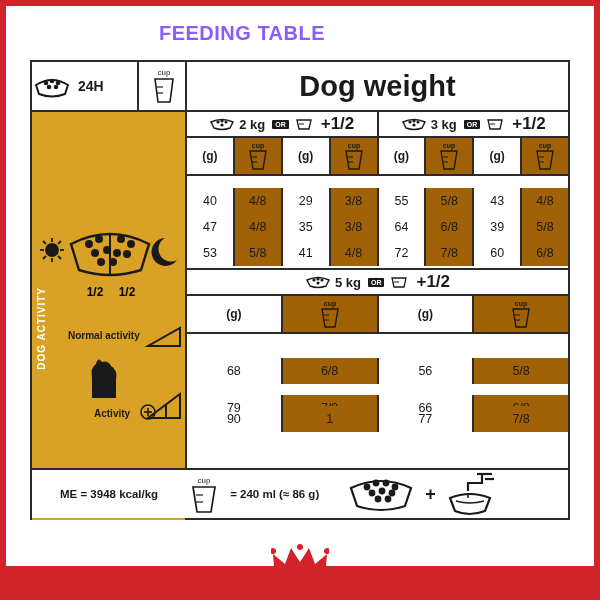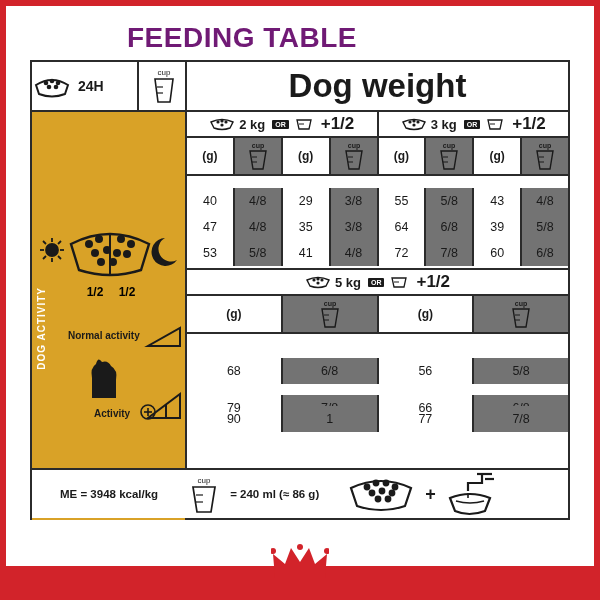--- a/index.html
+++ b/index.html
@@ -13,21 +13,21 @@
   }
   
   .frame{
     position:absolute;inset:0;
     border:6px solid #d2232a;
     box-sizing:border-box;
   }
   .title{
     position:absolute;top:22px;left:0;width:484px;
     text-align:center;
-    font-size:28px;font-weight:bold;color:#701a75;
+    font-size:20px;font-weight:bold;color:#8b5cf6;
     letter-spacing:.5px;
   }
   
   .table{
     position:absolute;left:30px;top:60px;
     width:540px;height:460px;
     border:2px solid #2b2b2b;
     box-sizing:border-box;
     background:#fff;
   }
@@ -39,21 +39,21 @@
     border-right:2px solid #2b2b2b;
   }
   
   .hdr{
     position:absolute;left:155px;top:0;right:0;height:50px;
     border-bottom:2px solid #2b2b2b;
     box-sizing:border-box;
     display:flex;align-items:center;justify-content:center;
     background:#fff;
   }
-  .hdr-text{font-size:33px;font-weight:bold;}
+  .hdr-text{font-size:29px;font-weight:bold;}
   
   .tl{
     position:absolute;left:0;top:0;width:155px;height:50px;
     background:#fff;border-right:2px solid #2b2b2b;border-bottom:2px solid #2b2b2b;
     box-sizing:border-box;
     display:flex;align-items:center;
   }
   .tl .h24{font-size:14px;font-weight:bold;margin-left:6px;}
   .cupdiv{
     position:absolute;left:105px;top:0;width:50px;height:50px;
@@ -90,21 +90,21 @@
   .units{
     position:absolute;left:155px;right:0;height:38px;
     display:flex;border-bottom:2px solid #2b2b2b;box-sizing:border-box;
   }
   .unitcell{
     flex:1;display:flex;align-items:center;justify-content:center;
     font-size:12px;font-weight:bold;
     position:relative;
   }
   .unitcell + .unitcell{border-left:2px solid #2b2b2b;}
-  .shade{background:#737373;}
+  .shade{background:#a16207;}
   
   .drow{
     position:absolute;left:155px;right:0;height:26px;display:flex;justify-content:center;
   }
   .dcell{
     flex:1;display:flex;align-items:center;justify-content:center;
     font-size:12.5px;
   }
   .dcell + .dcell{border-left:2px solid #2b2b2b;}
   

